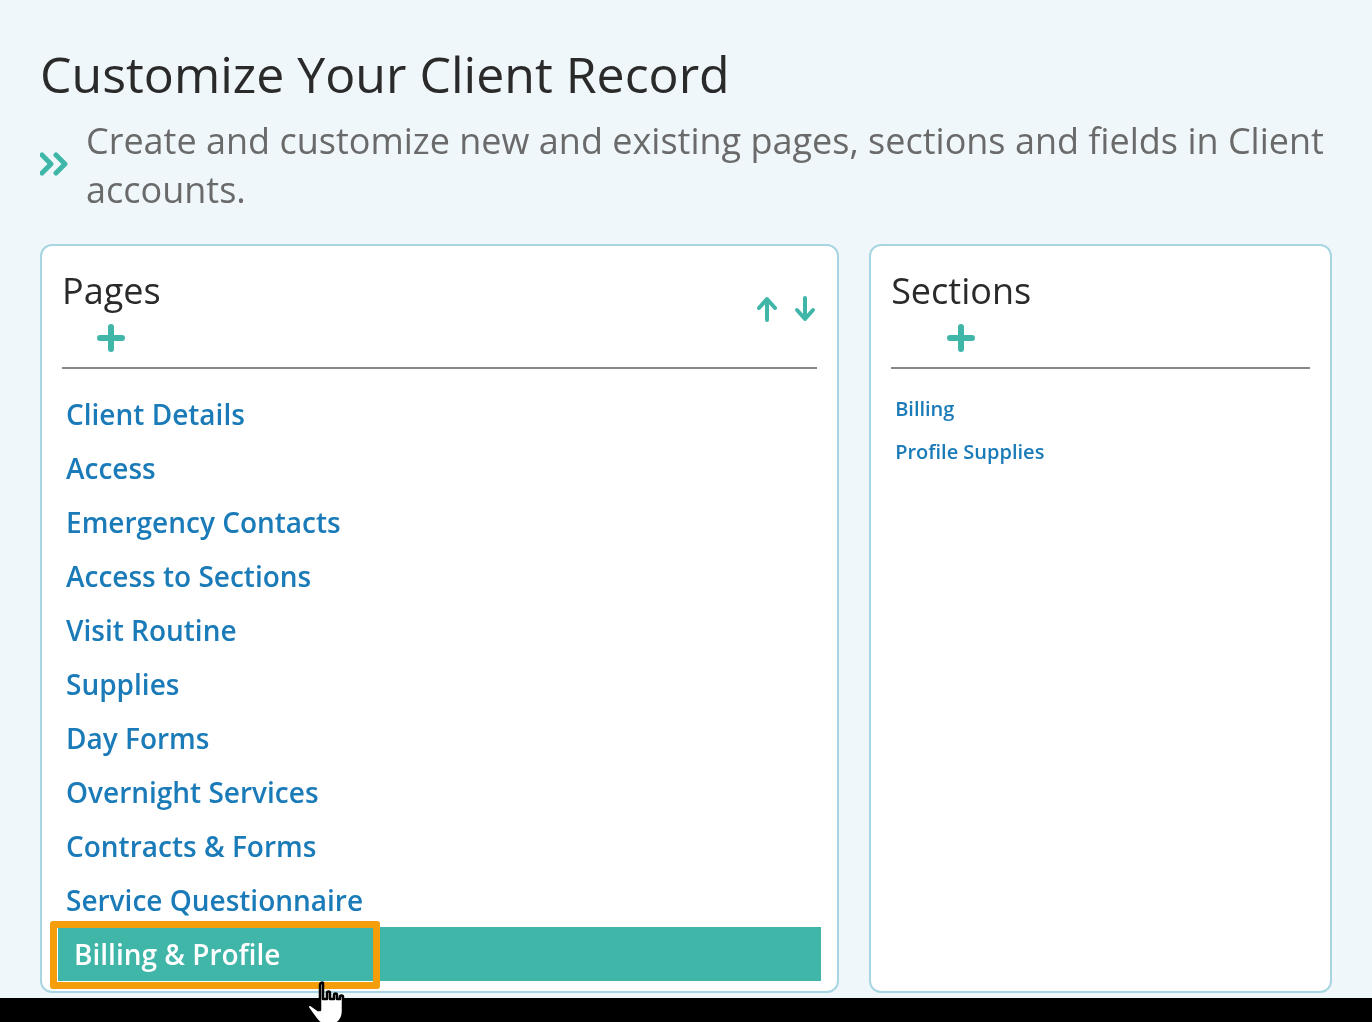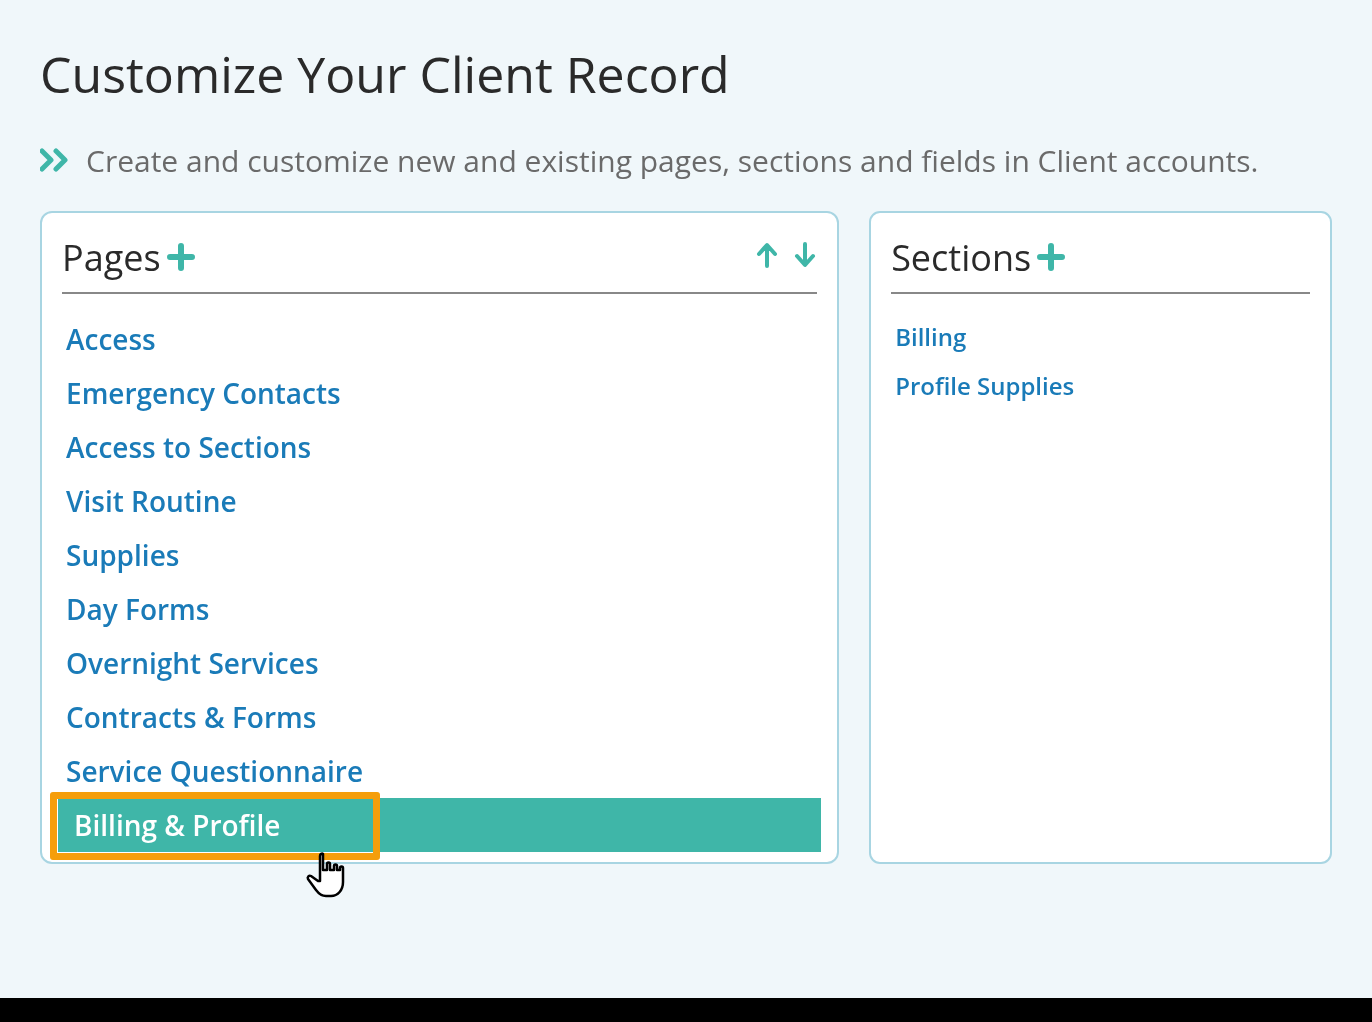--- a/index.html
+++ b/index.html
@@ -10,69 +10,69 @@
     body {
       font-family: 'Segoe UI', 'Open Sans', -apple-system, sans-serif;
       background: #f0f7fa;
       padding: 40px;
       overflow: hidden;
     }
     .page-title {
       font-size: 50px;
       font-weight: 400;
       color: #2a2a2a;
-      margin-bottom: 32px;
+      margin-bottom: 8px;
     }
     .subtitle-row {
       display: flex;
       align-items: center;
       gap: 12px;
       margin-bottom: 30px;
     }
     .chevrons-icon {
       color: #3fb6a8;
       font-size: 28px;
       font-weight: bold;
       letter-spacing: -8px;
     }
     .subtitle-text {
-      font-size: 30px;
+      font-size: 36px;
       color: #6a6a6a;
       font-weight: 400;
     }
     .panels-row {
       display: flex;
       gap: 30px;
     }
     .panel {
       background: #ffffff;
       border: 2px solid #a8d5e2;
       border-radius: 12px;
       padding: 20px 20px 10px 20px;
     }
     .panel-pages {
       width: 830px;
       position: relative;
     }
     .panel-sections {
       width: 480px;
-      border-radius: 11px;
     }
     .panel-header {
       display: flex;
       align-items: center;
       justify-content: space-between;
       border-bottom: 2px solid #888;
       padding-bottom: 10px;
       margin-bottom: 18px;
     }
     .panel-header-left {
       display: flex;
       align-items: center;
       gap: 6px;
+      flex-direction: column;
     }
     .panel-title {
       font-size: 36px;
       font-weight: 400;
       color: #2a2a2a;
     }
     .plus-icon {
       color: #3fb6a8;
       font-size: 36px;
       font-weight: bold;
@@ -120,21 +120,21 @@
     .cursor-pointer {
       position: absolute;
       left: 260px;
       bottom: -36px;
       width: 48px;
       height: 50px;
       pointer-events: none;
       z-index: 10;
     }
     .section-item {
-      font-size: 24px;
+      font-size: 20px;
       font-weight: 600;
       color: #1a7bb8;
       padding: 8px 4px;
       cursor: pointer;
     }
     .bottom-bar {
       position: fixed;
       bottom: 0;
       left: 0;
       right: 0;
@@ -176,20 +176,21 @@
           </svg>
         </span>
         <span class="arrow-icon">
           <svg width="24" height="28" viewBox="0 0 24 28">
             <path d="M12 3 V23 M4 15 L12 24 L20 15" stroke="#3fb6a8" stroke-width="4" stroke-linecap="round" stroke-linejoin="round" fill="none"></path>
           </svg>
         </span>
       </div>
     </div>
     <ul class="list" id="pages-list">
+        <li class="list-item">Client Details</li>
         <li class="list-item">Access</li>
         <li class="list-item">Emergency Contacts</li>
         <li class="list-item">Access to Sections</li>
         <li class="list-item">Visit Routine</li>
         <li class="list-item">Supplies</li>
         <li class="list-item">Day Forms</li>
         <li class="list-item">Overnight Services</li>
         <li class="list-item">Contracts &amp; Forms</li>
         <li class="list-item">Service Questionnaire</li>
         <li class="list-item selected">Billing &amp; Profile</li>

